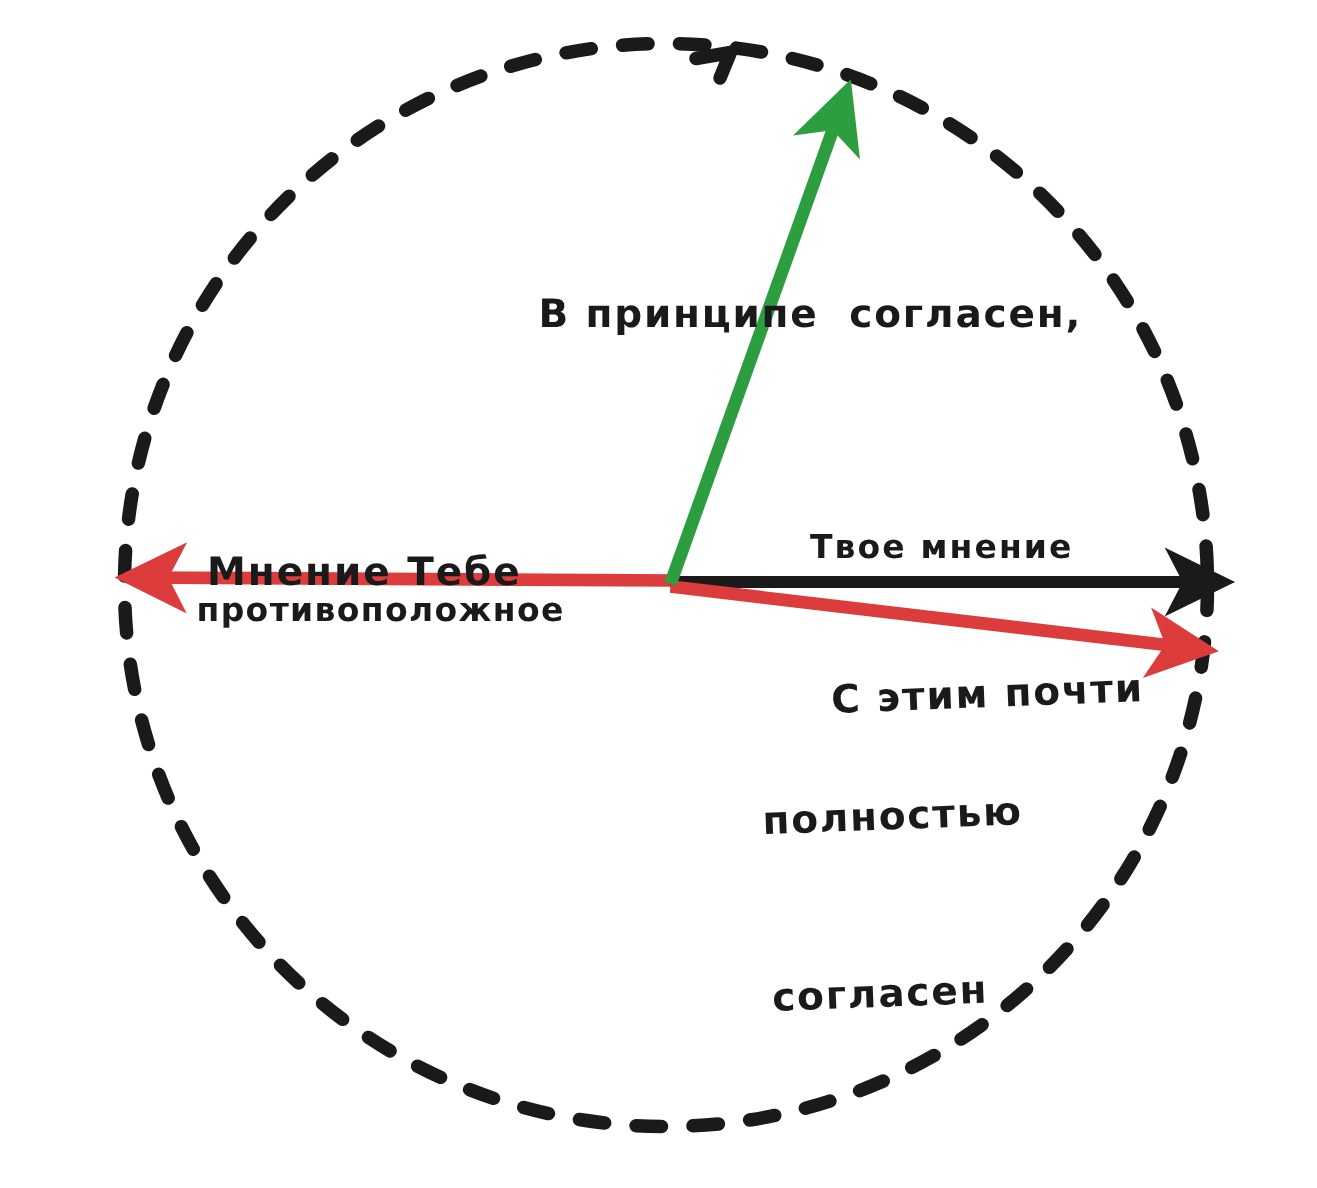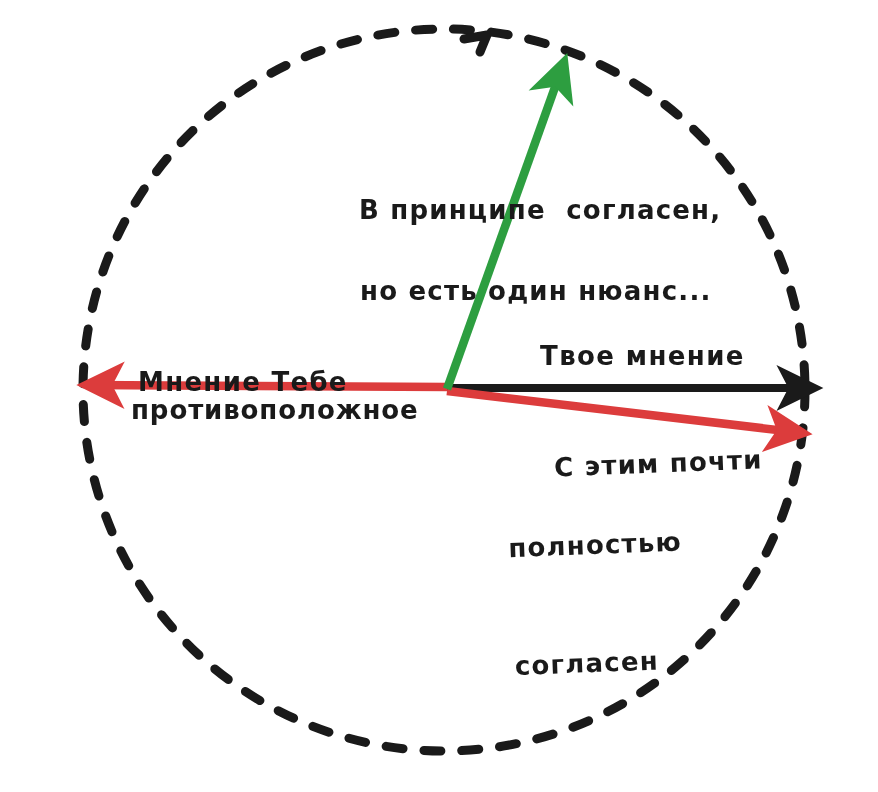--- a/index.html
+++ b/index.html
@@ -53,28 +53,28 @@
   #label-left-top {
     left: 138px;
     top: 364px;
     font-size: 26px;
     letter-spacing: 1.3px;
   }
   
   #label-left-bottom {
     left: 131px;
     top: 392px;
-    font-size: 26px;
+    font-size: 22px;
     letter-spacing: 0.9px;
   }
   
   #label-right-top {
     left: 540px;
-    top: 338px;
-    font-size: 26px;
+    top: 350px;
+    font-size: 22px;
     letter-spacing: 1.4px;
   }
   
   #label-red-lower {
     left: 511px;
     top: 410px;
     font-size: 26px;
     letter-spacing: 1.2px;
     line-height: 1.52;
     transform: rotate(-2.2deg);
@@ -116,21 +116,20 @@
 
     <line id="arrow-your-opinion" x1="447" y1="388" x2="814" y2="388" stroke="#1a1a1a" stroke-width="8" stroke-linecap="butt" marker-end="url(#arrow-black)"></line>
 
     <line id="arrow-almost-agree" x1="447" y1="391" x2="803" y2="433" stroke="#dc3c3c" stroke-width="8.5" stroke-linecap="butt" marker-end="url(#arrow-red)"></line>
 
     <line id="arrow-green-nuance" x1="447" y1="389" x2="564" y2="62" stroke="#2d9e40" stroke-width="8.5" stroke-linecap="butt" marker-end="url(#arrow-green)"></line>
   </svg>
 
   <div class="hand-label" id="label-green">
     <span class="ln1">В принципе  согласен,</span>
-    <span class="ln2">но есть один нюанс...</span>
   </div>
 
   <div class="hand-label" id="label-left-top">Мнение Тебе</div>
 
   <div class="hand-label" id="label-left-bottom">противоположное</div>
 
   <div class="hand-label" id="label-right-top">Твое мнение</div>
 
   <div class="hand-label" id="label-red-lower">
     <span class="rl1">С этим почти</span>

